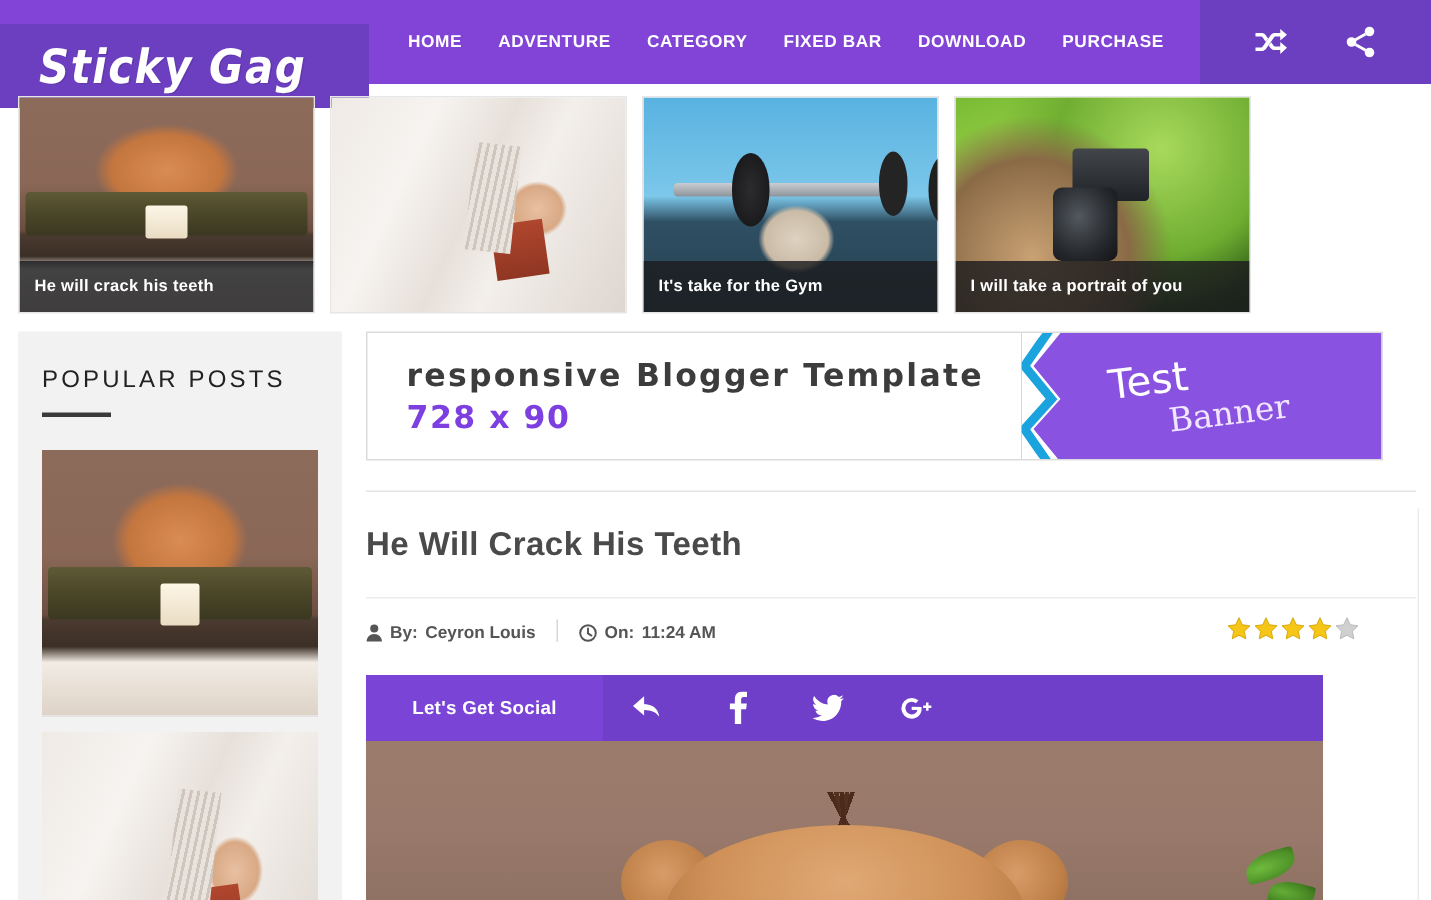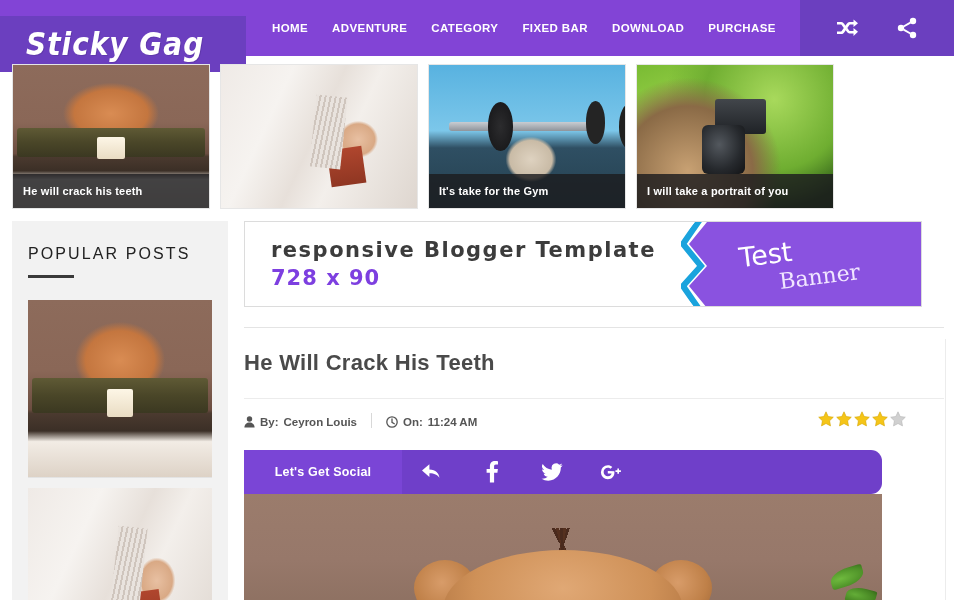--- a/index.html
+++ b/index.html
@@ -334,21 +334,20 @@
     display: flex;
     gap: 2px;
   }
 
   .social {
     display: flex;
     width: 638px;
     height: 44px;
     margin-top: 22px;
     background: #6f3fc9;
-    border-radius: 11px;
   }
   .social-label {
     width: 158px;
     background: #7a45d6;
     color: #ffffff;
     font-size: 12.5px;
     font-weight: bold;
     display: flex;
     align-items: center;
     justify-content: center;

